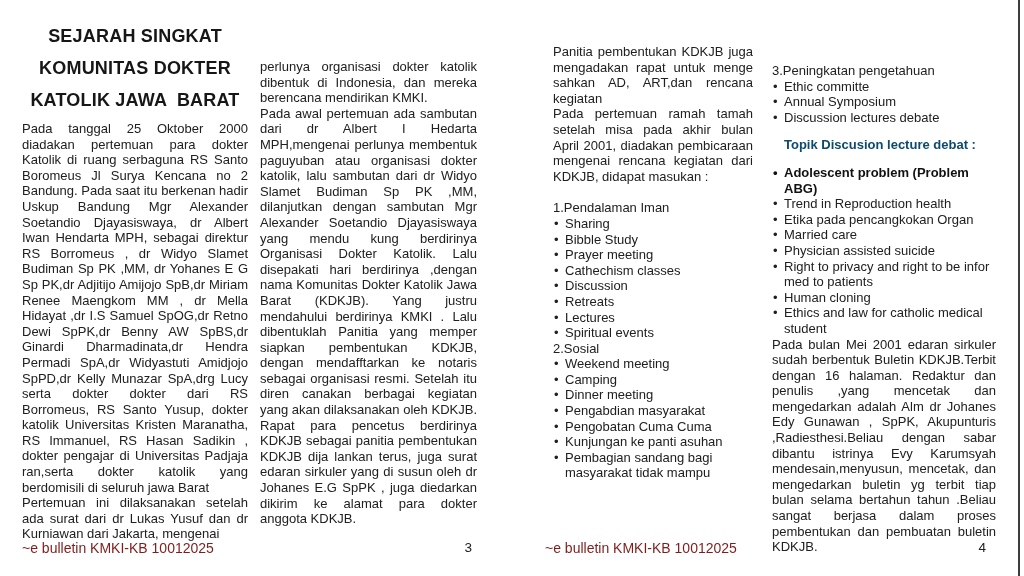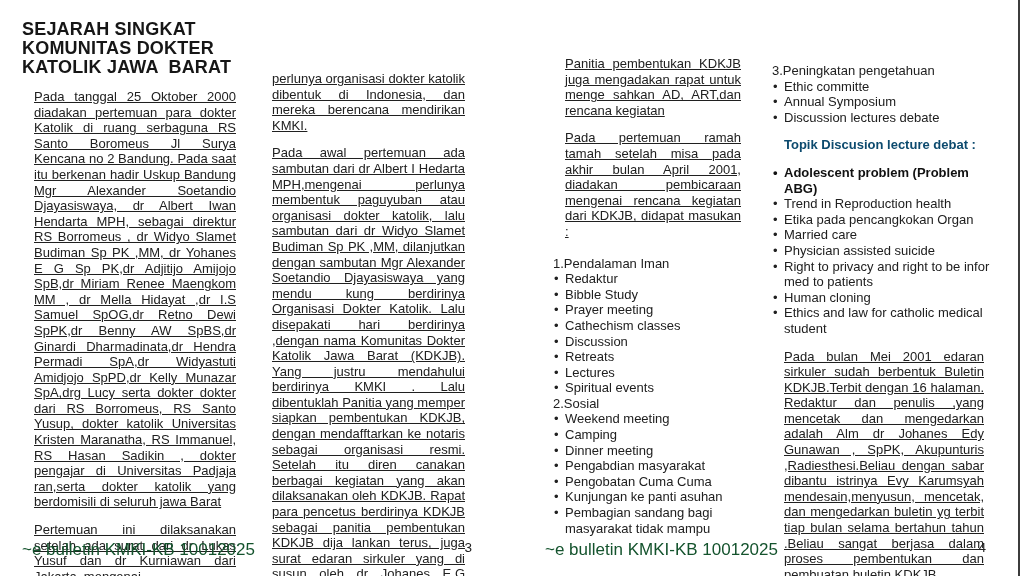--- a/index.html
+++ b/index.html
@@ -13,48 +13,49 @@
     color: #202020;
   }
   .col {
     position: absolute;
     font-size: 13px;
     line-height: 15.6px;
   }
   .doc-title {
     font-size: 18px;
     font-weight: 700;
-    line-height: 19px;
+    line-height: 32px;
+    text-align: center;
     white-space: pre-wrap;
     color: #161616;
     margin-bottom: 5px;
     letter-spacing: 0.2px;
   }
-  .para { margin: 12px; text-align: justify; text-decoration: underline; }
+  .para { margin: 0; text-align: justify; }
   .section-heading { margin: 0; font-weight: 400; }
   .section-heading.gap-above { margin-top: 16px; }
   .bold-heading { margin: 12px; font-weight: 700; color: #0c4a6e; }
   ul.bullet-list { list-style: none; margin: 0; padding: 0; }
   ul.bullet-list li {
     position: relative;
     padding-left: 12px;
     text-align: left;
   }
   ul.bullet-list li::before {
     content: "\2022";
     position: absolute;
     left: 1px;
     top: 0;
   }
   ul.bullet-list li.bold { font-weight: 700; color: #111; }
   .footer-line {
     position: absolute;
     top: 540px;
-    font-size: 17px;
-    color: #14532d;
+    font-size: 14px;
+    color: #7f1d1d;
   }
   .page-number {
     position: absolute;
     top: 540px;
     font-size: 13.5px;
     width: 18px;
     text-align: right;
     color: #202020;
   }
   .page-edge-line {
@@ -89,21 +90,21 @@
     <div class="page-number" style="left:454px;">3</div>
   </div>
 
   <div>
     <div class="col" style="left:553px; top:44px; width:200px;">
       <p class="para">Panitia pembentukan KDKJB juga mengadakan rapat untuk menge sahkan AD, ART,dan rencana kegiatan</p>
       <p class="para">Pada pertemuan ramah tamah setelah misa pada akhir bulan April 2001, diadakan pembicaraan mengenai rencana kegiatan dari KDKJB, didapat masukan :</p>
 
       <p class="section-heading gap-above">1.Pendalaman Iman</p>
       <ul class="bullet-list">
-        <li>Redaktur</li>
+        <li>Sharing</li>
         <li>Bibble Study</li>
         <li>Prayer meeting</li>
         <li>Cathechism classes</li>
         <li>Discussion</li>
         <li>Retreats</li>
         <li>Lectures</li>
         <li>Spiritual events</li>
       </ul>
       <p class="section-heading">2.Sosial</p>
       <ul class="bullet-list">

